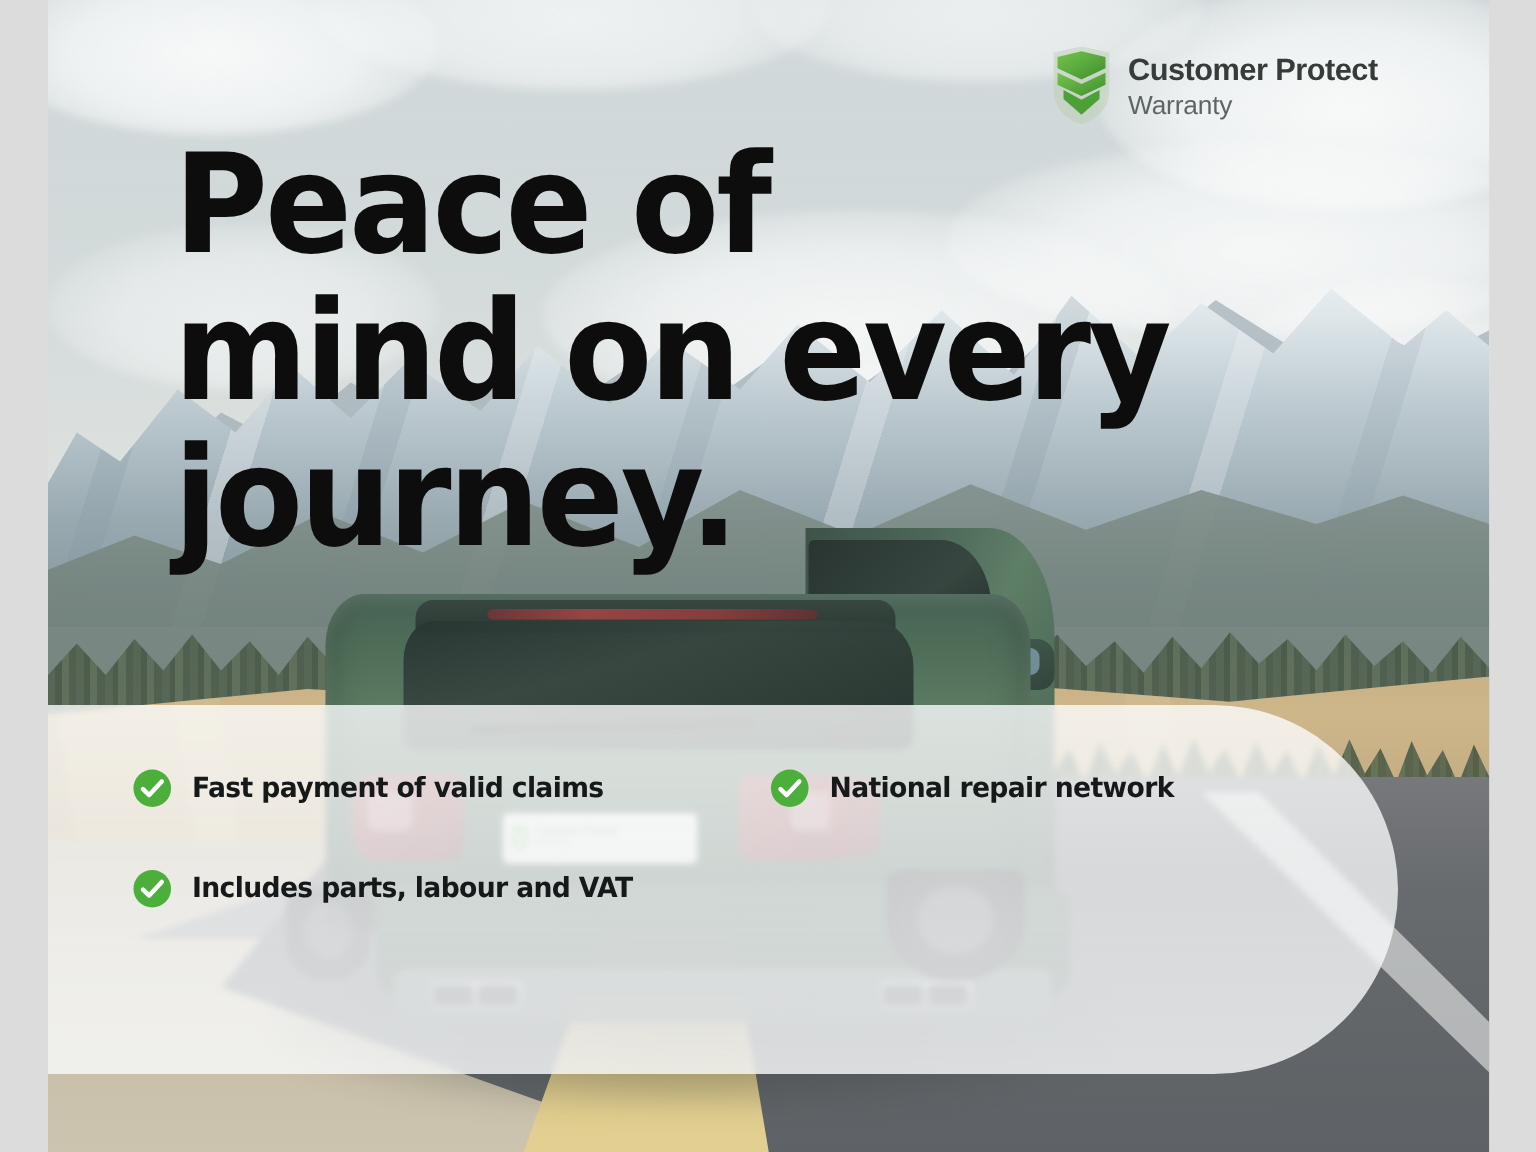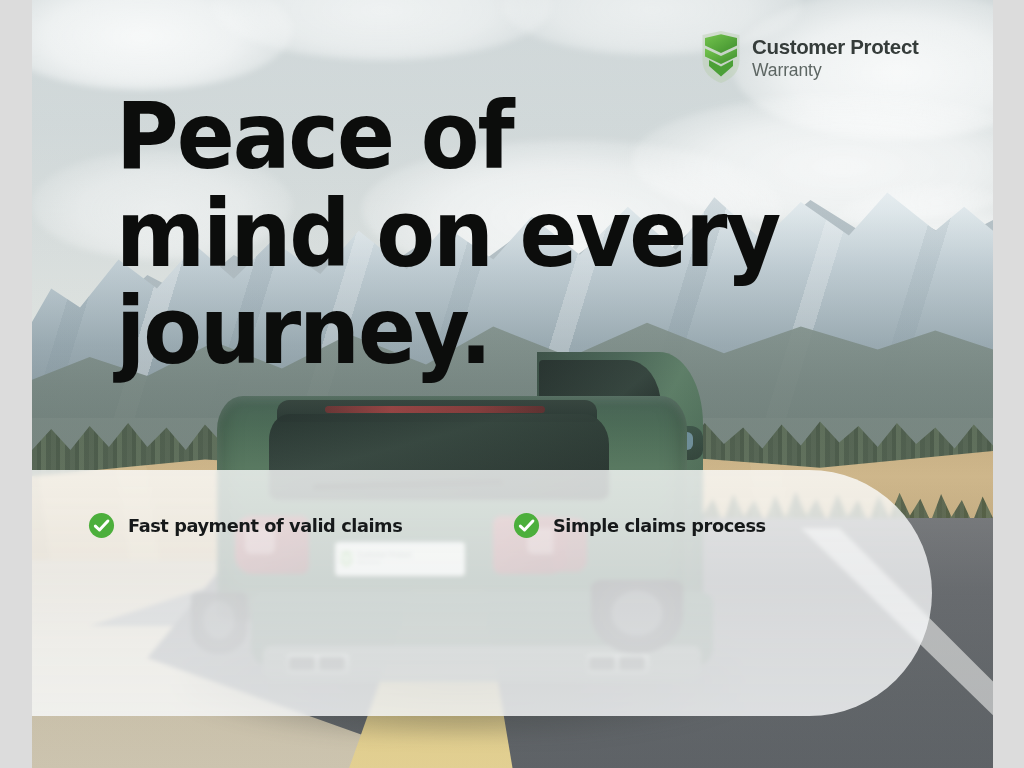--- a/index.html
+++ b/index.html
@@ -492,30 +492,37 @@
 
       <div class="feature">
         <svg class="tick" viewBox="0 0 28 28">
           <circle cx="14" cy="14" r="13" fill="#4CAF3C"></circle>
           <path d="M7.6 14.6 L11.9 18.7 L20.6 9.3" stroke="#ffffff" stroke-width="3.1" fill="none" stroke-linecap="round" stroke-linejoin="round"></path>
         </svg>
         <span class="feature-label">Fast payment of valid claims</span>
       </div>
 
 
-
-
-
       <div class="feature">
         <svg class="tick" viewBox="0 0 28 28">
           <circle cx="14" cy="14" r="13" fill="#4CAF3C"></circle>
           <path d="M7.6 14.6 L11.9 18.7 L20.6 9.3" stroke="#ffffff" stroke-width="3.1" fill="none" stroke-linecap="round" stroke-linejoin="round"></path>
         </svg>
-        <span class="feature-label">Simple claims process</span>
+        <span class="feature-label">National repair network</span>
       </div>
+
+      <div class="feature">
+        <svg class="tick" viewBox="0 0 28 28">
+          <circle cx="14" cy="14" r="13" fill="#4CAF3C"></circle>
+          <path d="M7.6 14.6 L11.9 18.7 L20.6 9.3" stroke="#ffffff" stroke-width="3.1" fill="none" stroke-linecap="round" stroke-linejoin="round"></path>
+        </svg>
+        <span class="feature-label">Includes parts, labour and VAT</span>
+      </div>
+
+
 
     </div>
   </div>
 
   <div class="bar bar-l"></div>
   <div class="bar bar-r"></div>
 
 </div>
 
 </body></html>

